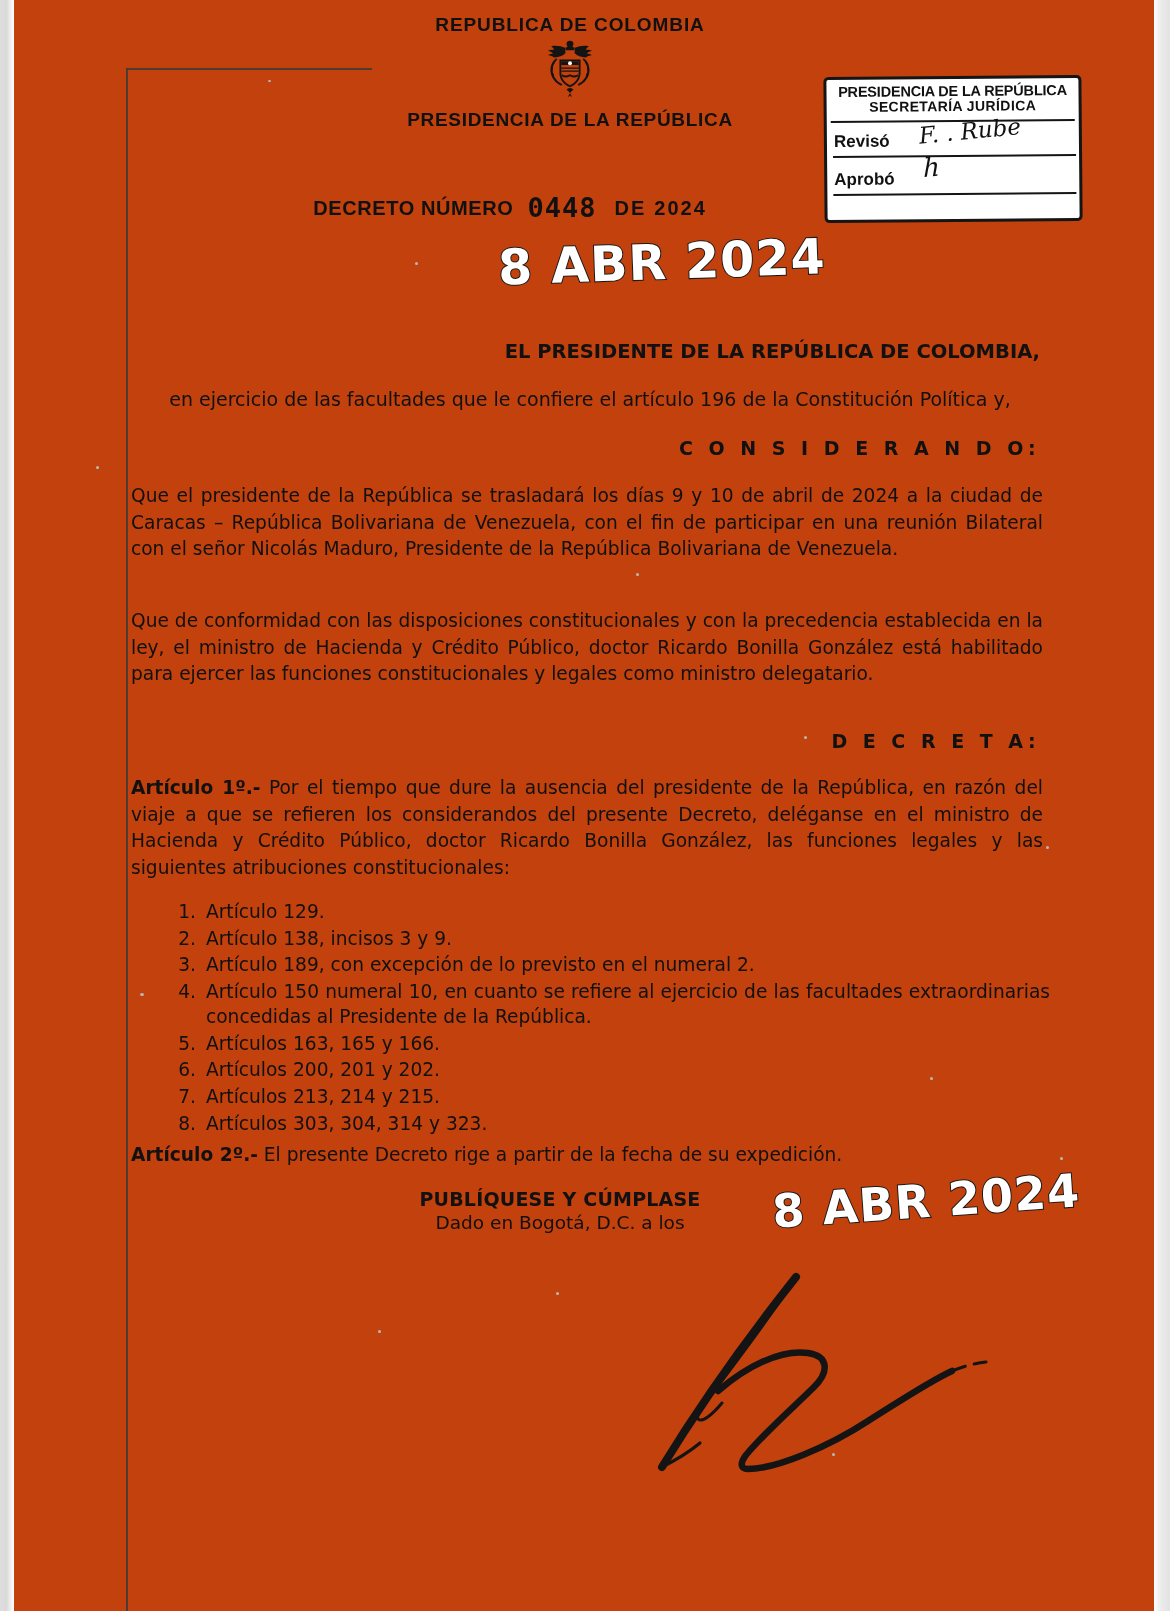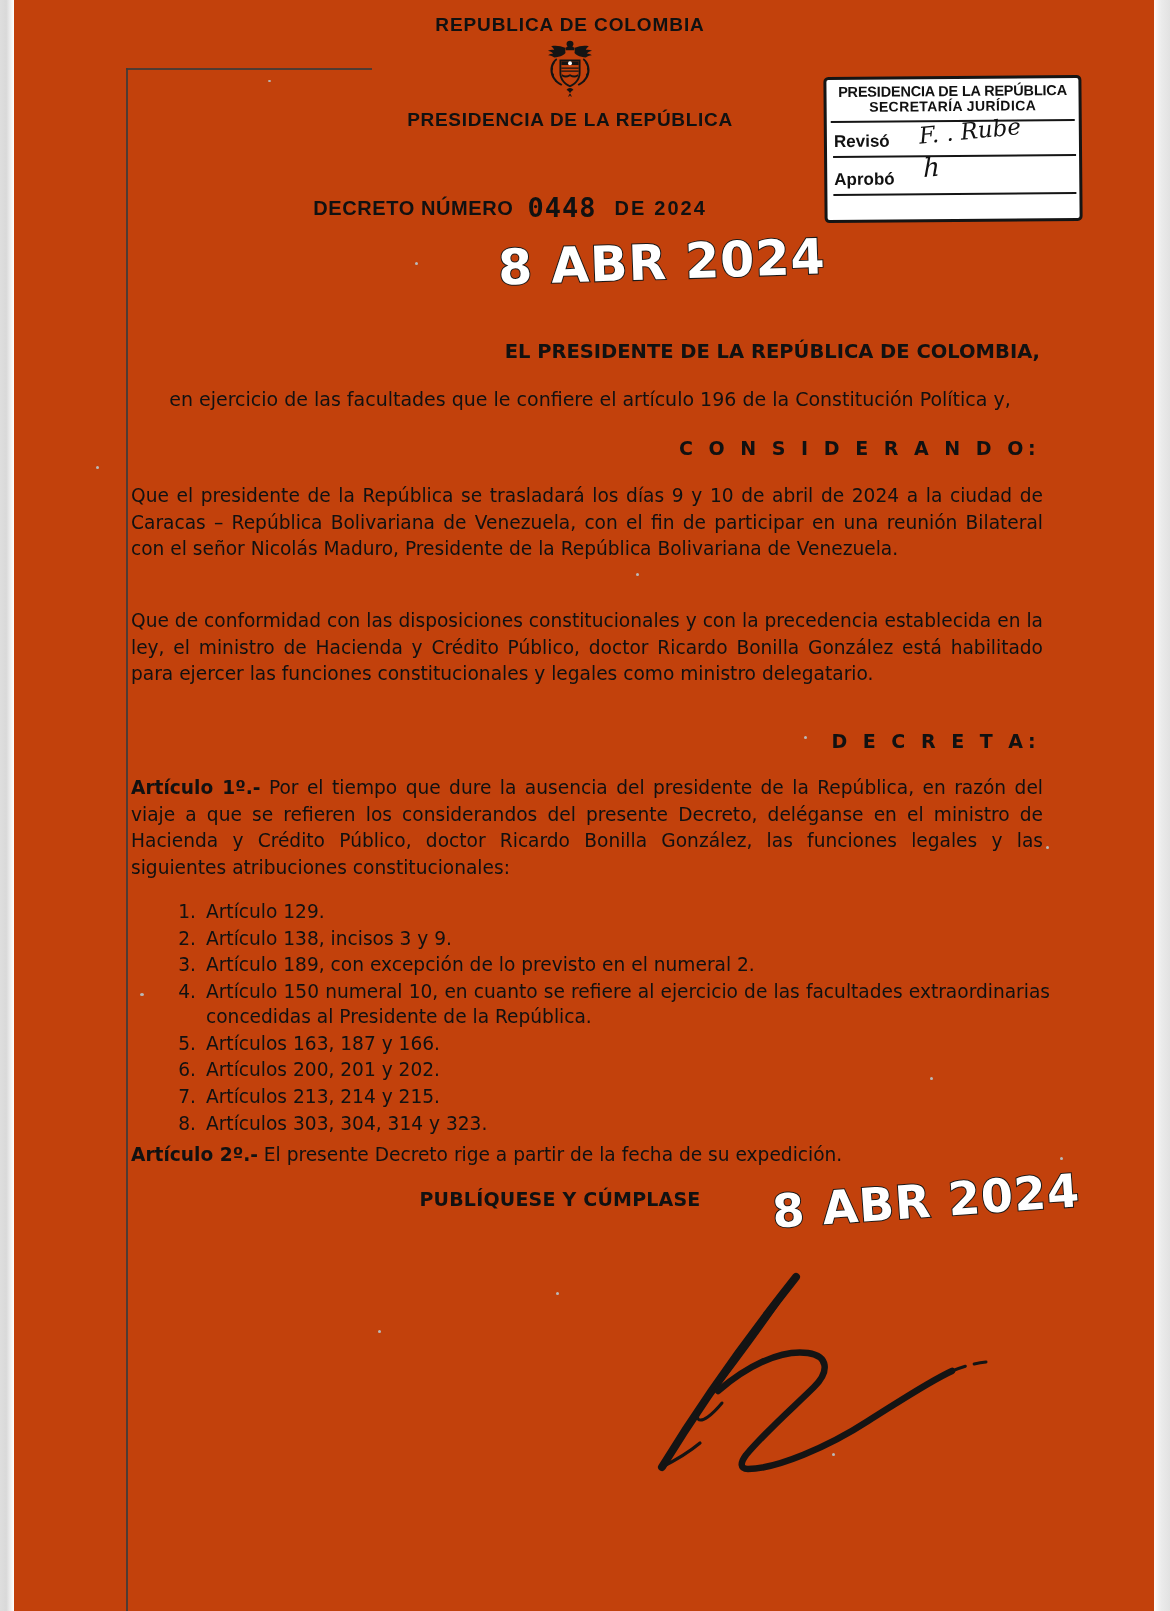--- a/index.html
+++ b/index.html
@@ -333,21 +333,21 @@
       <div class="num-item">
         <span class="num-idx">3.</span>
         <span class="num-text">Artículo 189, con excepción de lo previsto en el numeral 2.</span>
       </div>
       <div class="num-item">
         <span class="num-idx">4.</span>
         <span class="num-text">Artículo 150 numeral 10, en cuanto se refiere al ejercicio de las facultades extraordinarias concedidas al Presidente de la República.</span>
       </div>
       <div class="num-item">
         <span class="num-idx">5.</span>
-        <span class="num-text">Artículos 163, 187 y 166.</span>
+        <span class="num-text">Artículos 163, 165 y 166.</span>
       </div>
       <div class="num-item">
         <span class="num-idx">6.</span>
         <span class="num-text">Artículos 200, 201 y 202.</span>
       </div>
       <div class="num-item">
         <span class="num-idx">7.</span>
         <span class="num-text">Artículos 213, 214 y 215.</span>
       </div>
       <div class="num-item">
@@ -355,20 +355,21 @@
         <span class="num-text">Artículos 303, 304, 314 y 323.</span>
       </div>
     </div>
 
   <div class="para" id="p-art2">
     <b>Artículo 2º.-</b><span> El presente Decreto rige a partir de la fecha de su expedición.</span>
   </div>
 
   <div class="closing">
     <div class="closing-1">PUBLÍQUESE Y CÚMPLASE</div>
+    <div class="closing-2">Dado en Bogotá, D.C. a los</div>
   </div>
 
   <div class="date-stamp date-stamp-bottom">8 ABR 2024</div>
 
   <svg class="signature" viewBox="0 0 420 260" aria-hidden="true">
     <g fill="none" stroke="#141414" stroke-linecap="round" stroke-linejoin="round">
 
       <path d="M62 252 C 100 190, 150 120, 196 62" stroke-width="8"></path>
       <path d="M196 62 C 176 92, 140 142, 106 186" stroke-width="3.4"></path>
       <path d="M106 186 C 100 194, 96 200, 98 204 C 102 208, 112 200, 122 188" stroke-width="3"></path>

